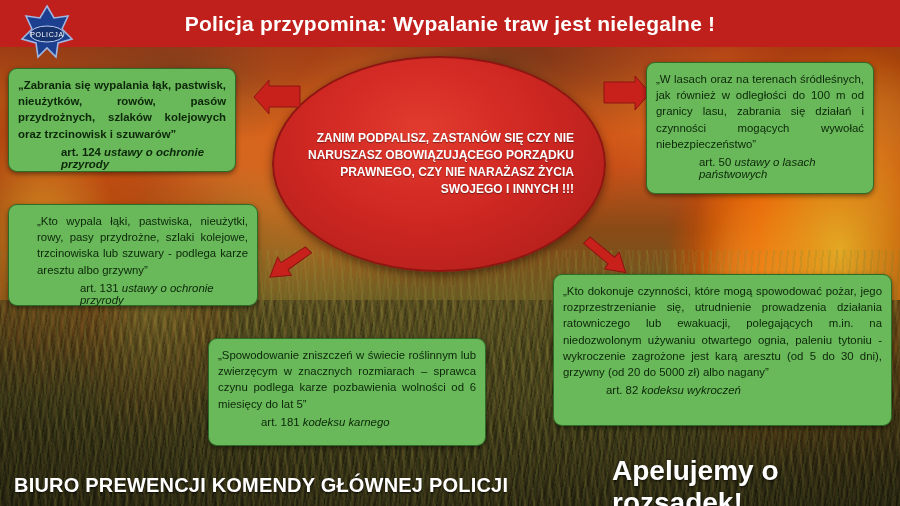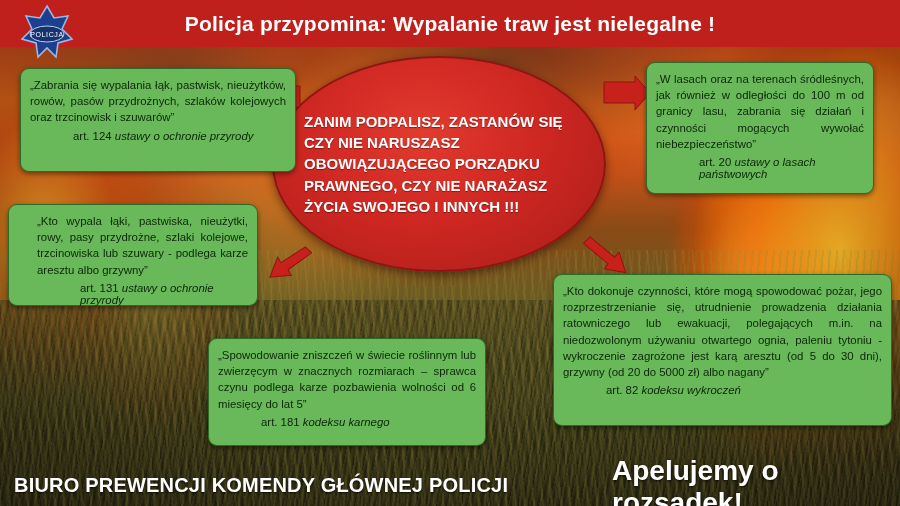--- a/index.html
+++ b/index.html
@@ -106,23 +106,23 @@
     background: radial-gradient(ellipse at 45% 35%, #e23b2e 0%, #cf2722 45%, #a81d19 100%);
     border: 2px solid #8d1512;
     box-shadow: 0 3px 10px rgba(0,0,0,.45);
     display: flex;
     align-items: center;
     justify-content: center;
   }
   .center-text {
     color: #ffffff;
     font-weight: bold;
-    font-size: 15px;
+    font-size: 12px;
     line-height: 1.42;
-    text-align: left;
+    text-align: right;
     width: 270px;
     text-shadow: 0 1px 1px rgba(0,0,0,.4);
   }
 
   
   .box {
     position: absolute;
     background: #69b85a;
     border: 1.6px solid #2f6b28;
     border-radius: 9px;
@@ -138,21 +138,21 @@
     color: #0c2709;
   }
   .box .ref {
     font-size: 11.4px;
     margin-top: 4px;
     color: #0c2709;
     margin-left: 43px;
   }
   .box .ref i { font-style: italic; }
 
-  #box-tl { left: 20px;   top: 68px;  width: 276px; height: 104px; }
+  #box-tl { left: 8px;   top: 68px;  width: 228px; height: 104px; font-weight: bold; }
   #box-ml { left: 8px;   top: 204px; width: 250px; height: 102px; padding-left: 28px; }
   #box-tr { left: 646px; top: 62px;  width: 228px; height: 132px; }
   #box-br { left: 553px; top: 274px; width: 339px; height: 152px; }
   #box-bc { left: 208px; top: 338px; width: 278px; height: 108px; }
 
   
   .arrow { position: absolute; }
   .arrow svg { display: block; }
 
   #arrow-left  { left: 253px; top: 80px; }
@@ -242,21 +242,21 @@
   <div class="box" id="box-ml">
     <div class="quote">„Kto wypala łąki, pastwiska, nieużytki, rowy, pasy przydrożne, szlaki kolejowe, trzcinowiska lub szuwary - podlega karze aresztu albo grzywny”</div>
     <div class="ref">
       <span>art. 131 </span><i>ustawy o ochronie przyrody</i>
     </div>
   </div>
 
   <div class="box" id="box-tr">
     <div class="quote">„W lasach oraz na terenach śródleśnych, jak również w odległości do 100 m od granicy lasu, zabrania się działań i czynności mogących wywołać niebezpieczeństwo”</div>
     <div class="ref">
-      <span>art. 20 </span><i>ustawy o lasach państwowych</i>
+      <span>art. 50 </span><i>ustawy o lasach państwowych</i>
     </div>
   </div>
 
   <div class="box" id="box-br">
     <div class="quote">„Kto dokonuje czynności, które mogą spowodować pożar, jego rozprzestrzenianie się, utrudnienie prowadzenia działania ratowniczego lub ewakuacji, polegających m.in. na niedozwolonym używaniu otwartego ognia, paleniu tytoniu - wykroczenie zagrożone jest karą aresztu (od 5 do 30 dni), grzywny (od 20 do 5000 zł) albo nagany”</div>
     <div class="ref">
       <span>art. 82 </span><i> kodeksu wykroczeń</i>
     </div>
   </div>
 

